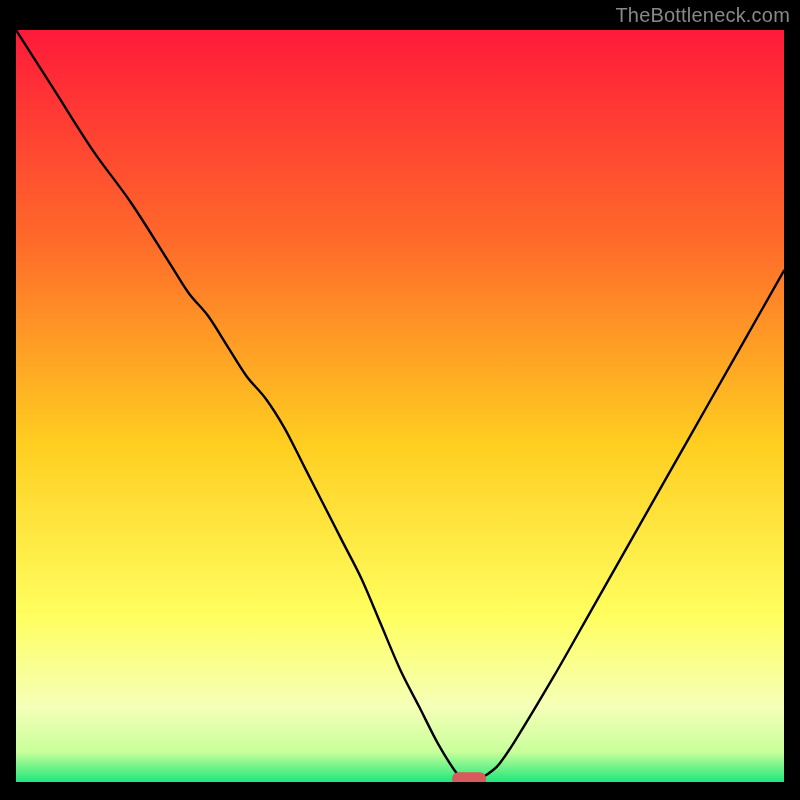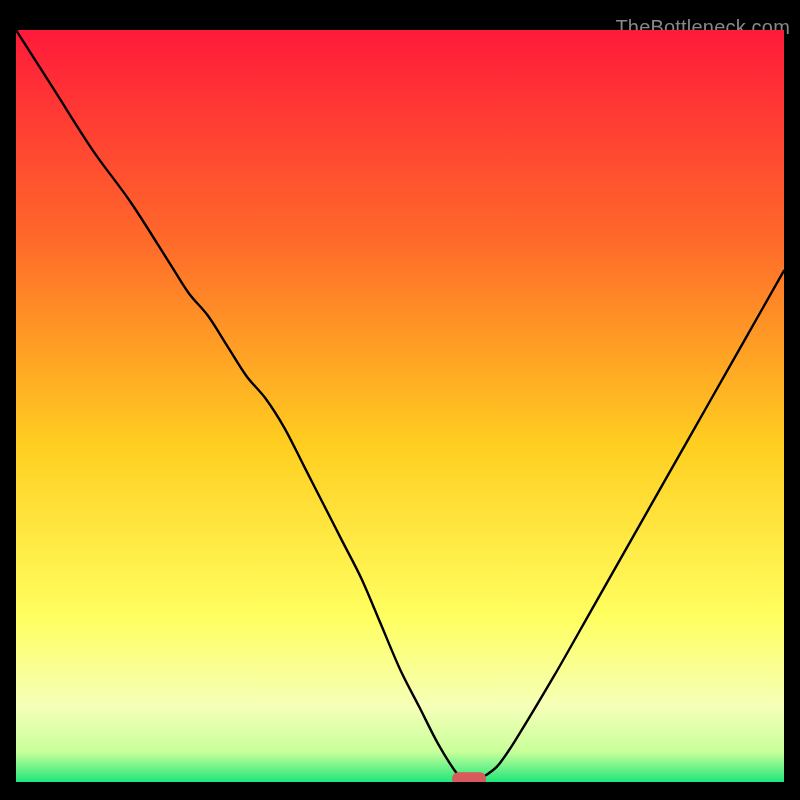--- a/index.html
+++ b/index.html
@@ -12,21 +12,21 @@
     font-family: Arial, Helvetica, sans-serif;
   }
   .frame {
     position: relative;
     width: 800px;
     height: 800px;
     background: #000;
   }
   .watermark {
     position: absolute;
-    top: 16px;
+    top: 4px;
     right: 10px;
     color: #888;
     font-size: 20px;
     font-weight: 500;
     letter-spacing: 0.2px;
     user-select: none;
     text-align: right;
   }
   .plot-area {
     position: absolute;

